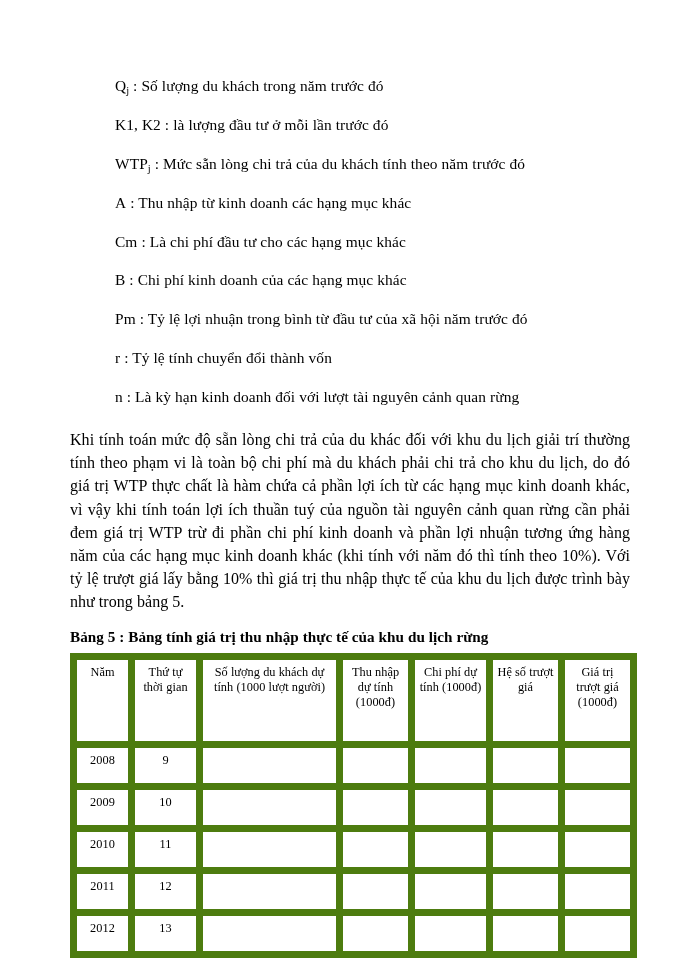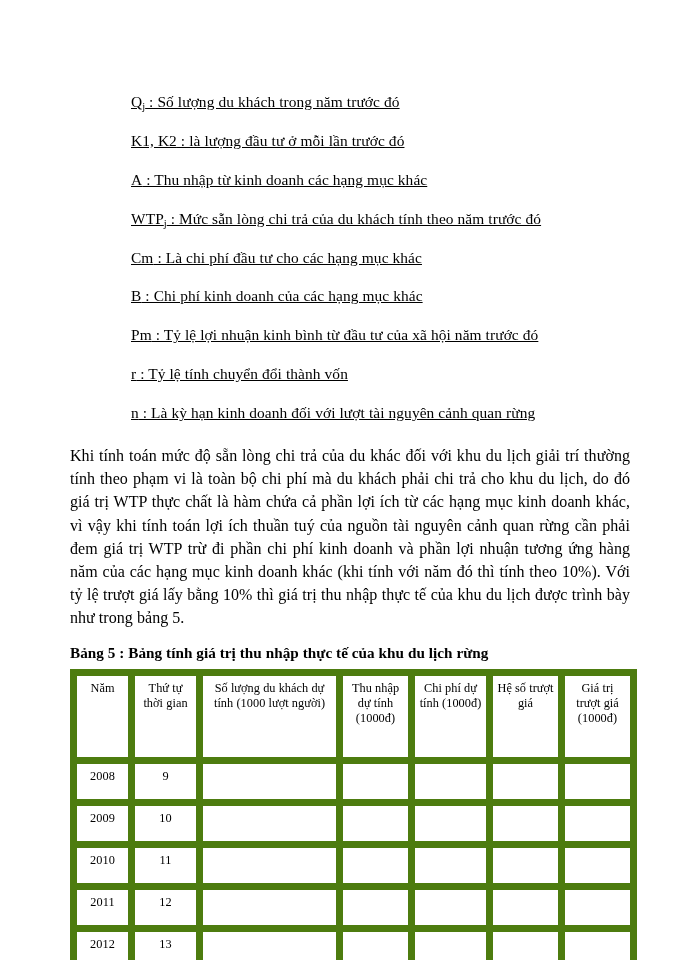--- a/index.html
+++ b/index.html
@@ -17,24 +17,23 @@
   .page {
     position: relative;
     width: 700px;
     height: 960px;
     box-sizing: border-box;
     padding: 78px 70px 0 70px;
   }
 
   
   .definitions {
-    margin: 16px;
+    margin: 0;
     padding: 0 0 0 45px;
     list-style: none;
-    text-decoration: underline;
   }
   .definitions li {
     font-size: 15.4px;
     line-height: 1.0;
     margin-bottom: 20.5px;
     white-space: nowrap;
     letter-spacing: 0.1px;
   }
   .definitions li sub {
     font-size: 0.68em;
@@ -108,33 +107,33 @@
 <div class="page">
 
   <ul class="definitions">
     <li>
       <span>Q</span><sub>j</sub><span> : Số lượng du khách trong năm trước đó</span>
     </li>
     <li>
       <span>K1, K2</span><sub></sub><span> : là lượng đầu tư ở mỗi lần trước đó</span>
     </li>
     <li>
+      <span>WTP</span><sub>j</sub><span> : Mức sẵn lòng chi trả của du khách tính theo năm trước đó</span>
+    </li>
+    <li>
       <span>A</span><sub></sub><span> : Thu nhập từ kinh doanh các hạng mục khác</span>
     </li>
     <li>
-      <span>WTP</span><sub>j</sub><span> : Mức sẵn lòng chi trả của du khách tính theo năm trước đó</span>
-    </li>
-    <li>
       <span>Cm</span><sub></sub><span> : Là chi phí đầu tư cho các hạng mục khác</span>
     </li>
     <li>
       <span>B</span><sub></sub><span> : Chi phí kinh doanh của các hạng mục khác</span>
     </li>
     <li>
-      <span>Pm</span><sub></sub><span> : Tỷ lệ lợi nhuận kinh bình từ đầu tư của xã hội năm trước đó</span>
+      <span>Pm</span><sub></sub><span> : Tỷ lệ lợi nhuận trong bình từ đầu tư của xã hội năm trước đó</span>
     </li>
     <li>
       <span>r</span><sub></sub><span> : Tỷ lệ tính chuyển đổi thành vốn</span>
     </li>
     <li>
       <span>n</span><sub></sub><span> : Là kỳ hạn kinh doanh đối với lượt tài nguyên cảnh quan rừng</span>
     </li>
   </ul>
 
   <p class="body-par">Khi tính toán mức độ sẵn lòng chi trả của du khác đối với khu du lịch giải trí thường tính theo phạm vi là toàn bộ chi phí mà du khách phải chi trả cho khu du lịch, do đó giá trị WTP thực chất là hàm chứa cả phần lợi ích từ các hạng mục kinh doanh khác, vì vậy khi tính toán lợi ích thuần tuý của nguồn tài nguyên cảnh quan rừng cần phải đem giá trị WTP trừ đi phần chi phí kinh doanh và phần lợi nhuận tương ứng hàng năm của các hạng mục kinh doanh khác (khi tính với năm đó thì tính theo 10%). Với tỷ lệ trượt giá lấy bằng 10% thì giá trị thu nhập thực tế của khu du lịch được trình bày như trong bảng 5.</p>

